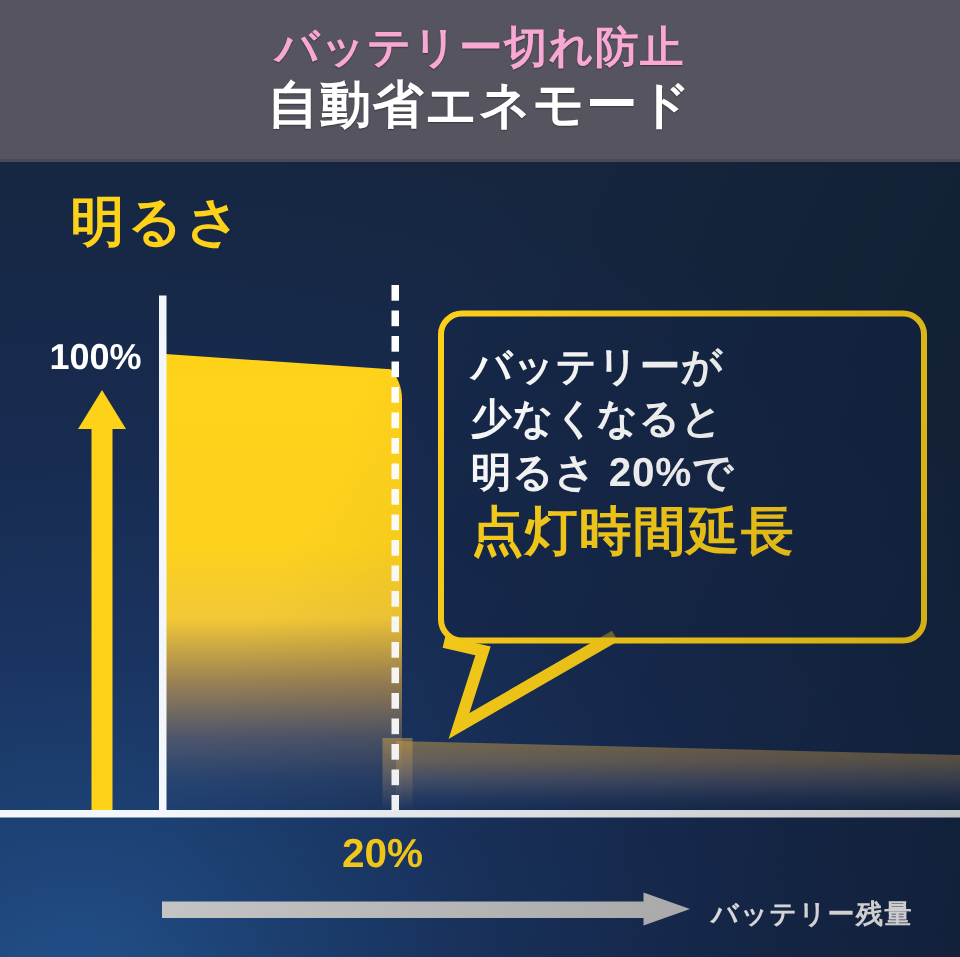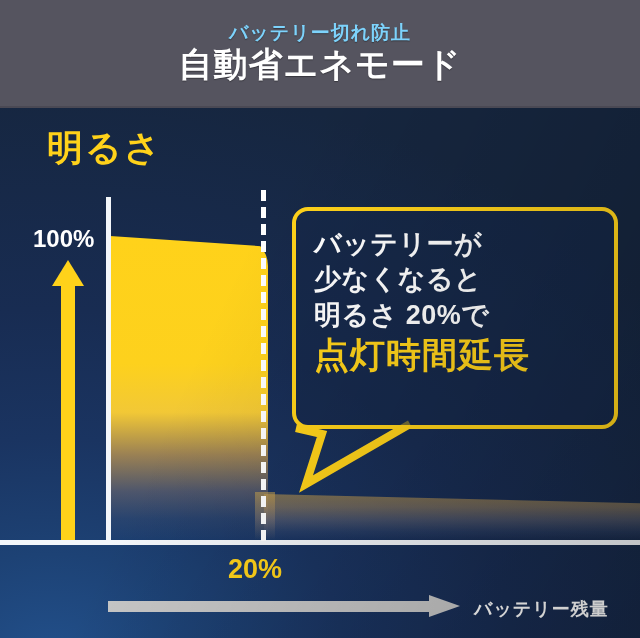--- a/index.html
+++ b/index.html
@@ -23,22 +23,22 @@
     width:640px; height:108px;
     background:#55545f;
     box-sizing:border-box;
     border-bottom:2px solid #4a4954;
     display:flex;
     flex-direction:column;
     align-items:center;
     justify-content:center;
   }
   #header .hline1{
-    color:#7dd3fc;
-    font-size:19px;
+    color:#f9a8d4;
+    font-size:29px;
     font-weight:bold;
     letter-spacing:1px;
     line-height:1.08;
     text-shadow:0 1px 1px rgba(0,0,0,.35);
     white-space:nowrap;
   }
   #header .hline2{
     color:#ffffff;
     font-size:34px;
     font-weight:bold;

